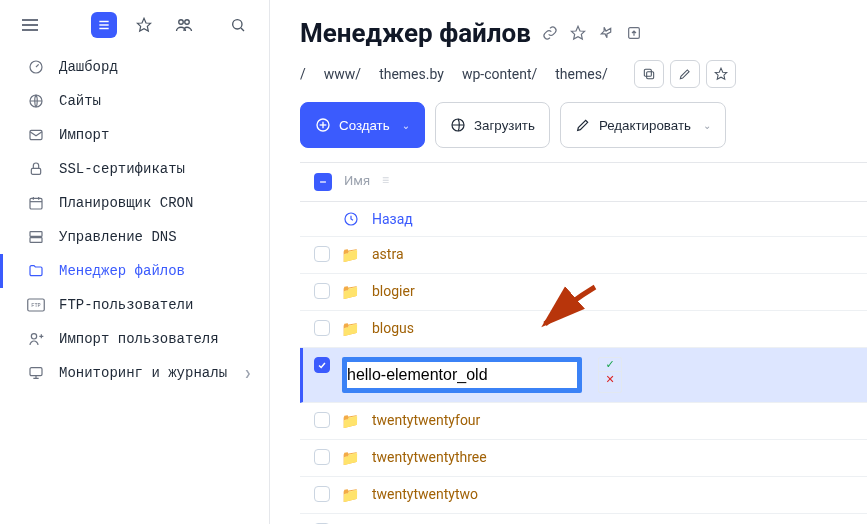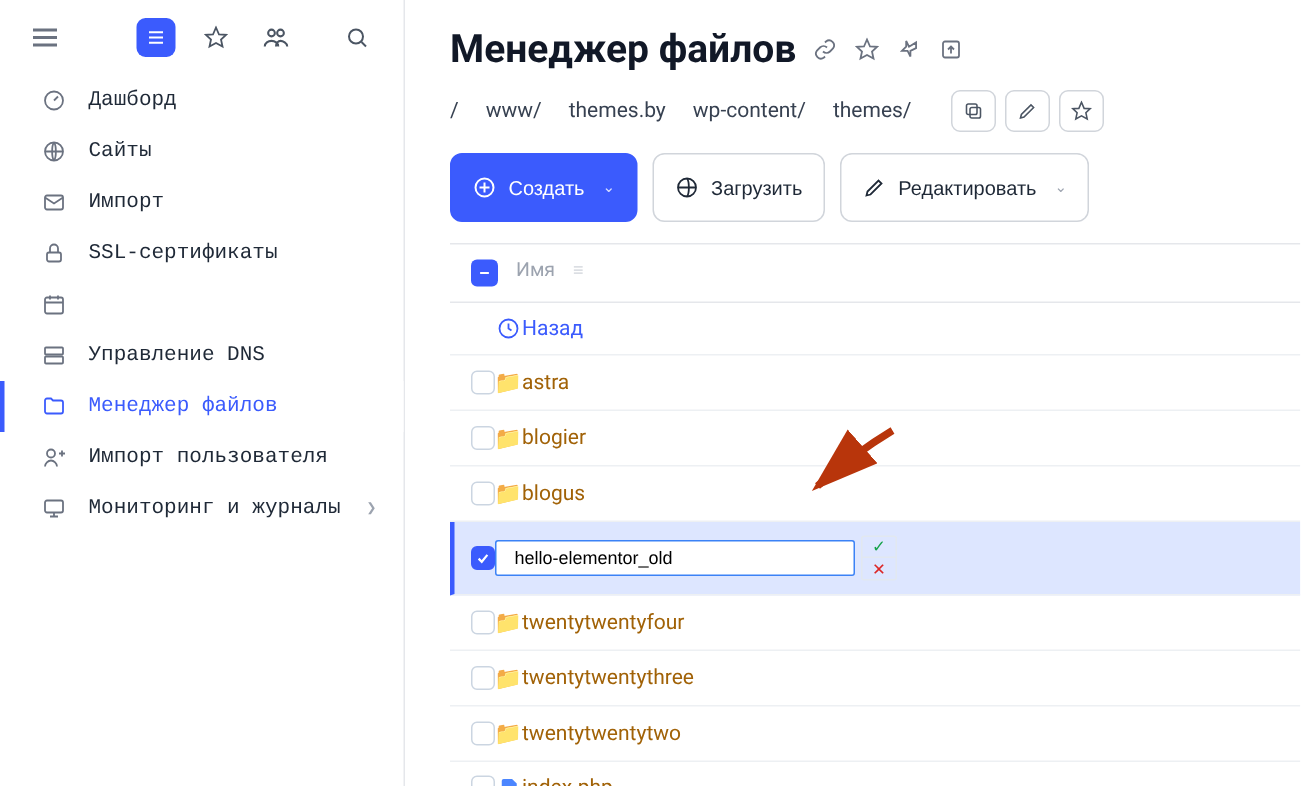--- a/index.html
+++ b/index.html
@@ -169,21 +169,21 @@
       background: #3b5bfd;
       color: #fff;
       display: inline-flex;
       align-items: center;
       justify-content: center;
       cursor: pointer;
     }
     .sort-icon { color: #d1d5db; font-size: 12px; }
     .row {
       display: flex;
-      align-items: center;
+      gap: 12px;
       padding: 9px 14px;
       border-bottom: 1px solid #edf0f3;
     }
     .row.back .fname { color: #3b5bfd; }
     .row .checkbox {
       width: 16px;
       height: 16px;
       border: 1px solid #cbd5e1;
       border-radius: 4px;
       display: inline-flex;
@@ -205,24 +205,24 @@
     .folder-ic { color: #f5b041; font-size: 15px; }
     .file-ic { color: #4b86ff; font-size: 15px; }
     .clock-ic { color: #3b5bfd; }
     .fname { color: #a16207; }
     .row.selected {
       background: #dde6ff;
       border-left: 3px solid #3b5bfd;
       padding-left: 11px;
     }
     .rename-input {
-      border: 1px solid #3b82f6;
+      border: 5px solid #3b82f6;
       border-radius: 2px;
-      padding: 4px 12px;
-      font-size: 12px;
+      padding: 4px 0;
+      font-size: 16px;
       width: 240px;
     }
     .confirm-actions {
       display: flex;
       flex-direction: column;
       border: 1px solid #e2e8f0;
       border-radius: 2px;
       margin-left: 4px;
     }
     .confirm-actions span {
@@ -321,37 +321,47 @@
     </div>
     <div class="nav-item">
       <span class="icon">
           <svg width="16" height="16" viewBox="0 0 24 24" fill="none" stroke="currentColor" stroke-width="1.8">
             <rect x="3" y="5" width="18" height="16" rx="2"></rect>
             <line x1="3" y1="10" x2="21" y2="10"></line>
             <line x1="8" y1="3" x2="8" y2="7"></line>
             <line x1="16" y1="3" x2="16" y2="7"></line>
           </svg>
         </span>
+      <span>Планировщик CRON</span>
     </div>
     <div class="nav-item">
       <span class="icon">
           <svg width="16" height="16" viewBox="0 0 24 24" fill="none" stroke="currentColor" stroke-width="1.8">
             <rect x="3" y="4" width="18" height="7" rx="1"></rect>
             <rect x="3" y="13" width="18" height="7" rx="1"></rect>
           </svg>
         </span>
       <span>Управление DNS</span>
     </div>
     <div class="nav-item active">
       <span class="icon">
           <svg width="16" height="16" viewBox="0 0 24 24" fill="none" stroke="currentColor" stroke-width="1.8">
             <path d="M3 6a2 2 0 012-2h4l2 2h8a2 2 0 012 2v9a2 2 0 01-2 2H5a2 2 0 01-2-2V6z"></path>
           </svg>
         </span>
       <span>Менеджер файлов</span>
+    </div>
+    <div class="nav-item">
+      <span class="icon">
+          <svg width="18" height="14" viewBox="0 0 24 18" fill="none" stroke="currentColor" stroke-width="1.6">
+            <rect x="1" y="1" width="22" height="16" rx="2"></rect>
+            <text x="12" y="12" font-size="7" text-anchor="middle" fill="currentColor" stroke="none">FTP</text>
+          </svg>
+        </span>
+      <span>FTP-пользователи</span>
     </div>
     <div class="nav-item">
       <span class="icon">
           <svg width="16" height="16" viewBox="0 0 24 24" fill="none" stroke="currentColor" stroke-width="1.8">
             <circle cx="9" cy="8" r="4"></circle>
             <path d="M3 21c0-3 3-6 6-6s6 3 6 6"></path>
             <path d="M17 8h6m-3-3v6"></path>
           </svg>
         </span>
       <span>Импорт пользователя</span>

